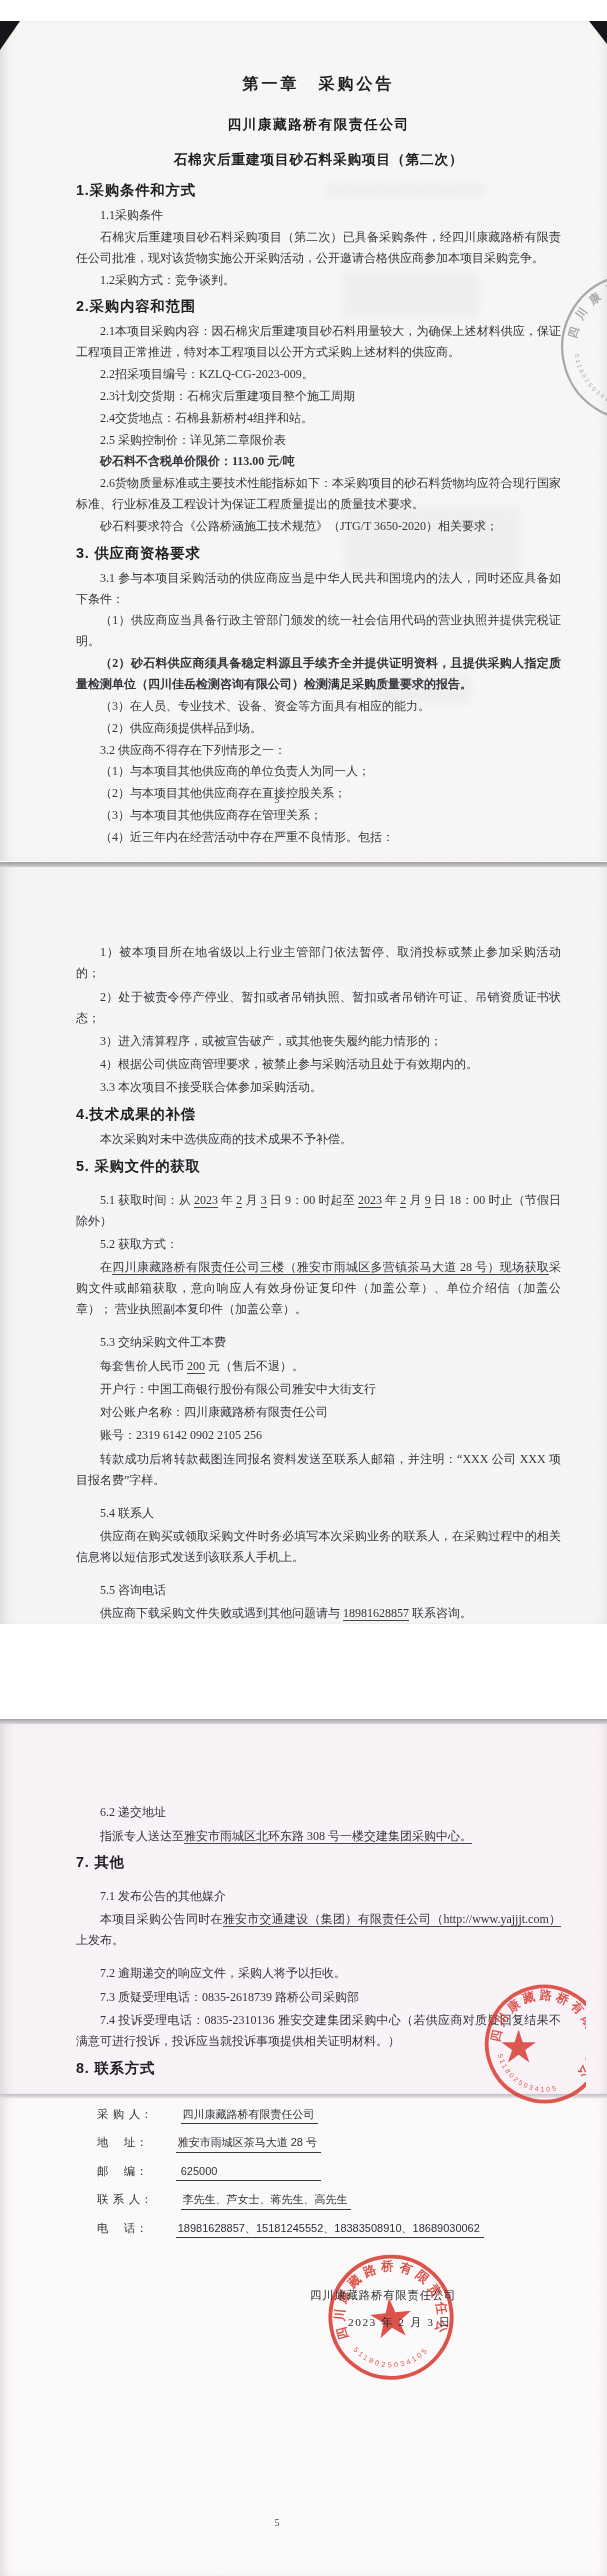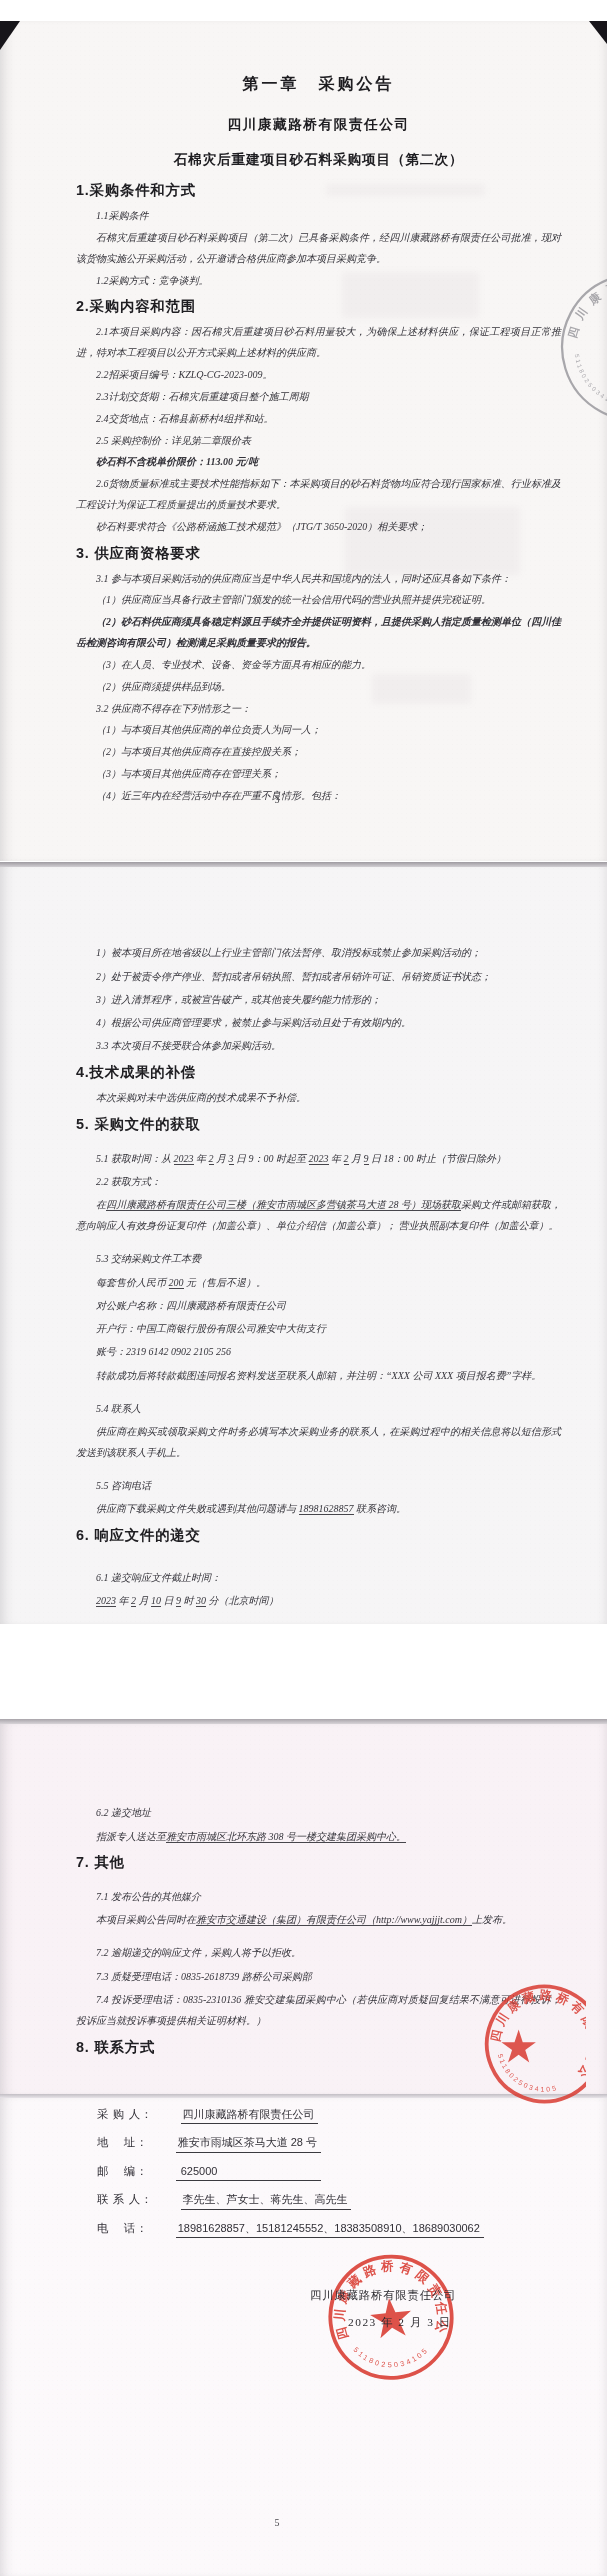--- a/index.html
+++ b/index.html
@@ -22,21 +22,21 @@
   #pgC .content{padding:76px 46px 0 76px;}
   #pgD .content{padding:7.6px 46px 0 97px;}
   .t1{font-family:"Liberation Sans","DejaVu Sans",sans-serif;font-weight:bold;font-size:16px;
       text-align:center;letter-spacing:3px;margin-bottom:21px;color:#1e1d21;}
   .t2{font-family:"Liberation Sans","DejaVu Sans",sans-serif;font-weight:bold;font-size:13.7px;
       text-align:center;letter-spacing:1.5px;margin-bottom:16.7px;color:#1e1d21;}
   .t3{font-family:"Liberation Sans","DejaVu Sans",sans-serif;font-weight:bold;font-size:13.7px;
       text-align:center;letter-spacing:0.8px;margin-bottom:10.6px;color:#1e1d21;}
   .h{font-family:"Liberation Sans","DejaVu Sans",sans-serif;font-weight:bold;font-size:14.4px;
      line-height:23px;margin:4.6px 0 3px;color:#1f1e22;letter-spacing:0.8px;}
-  .p{font-size:10px;line-height:21px;text-align:justify;text-indent:2em;margin:0.8px 0;color:#34333a;font-style:italic;}
+  .p{font-size:12px;line-height:21px;text-align:justify;text-indent:2em;margin:0.8px 0;color:#34333a;}
   .p3{margin:2.3px 0;}
   .b{font-weight:bold;}
   .u{border-bottom:0.8px solid #47464c;}
   .gap{margin-top:12px;}
   .gap2{margin-top:20px;}
   .pno{position:absolute;left:0;right:53px;text-align:center;font-size:10px;color:#4a494e;}
   .crow{display:flex;margin-bottom:10px;font-size:11.4px;line-height:16.7px;color:#312f36;gap:28px;}
   .clabel{white-space:pre;letter-spacing:0.8px;}
   .cval{font-family:"Liberation Sans","DejaVu Sans",sans-serif;font-size:11px;
         border-bottom:0.9px solid #3b3a3f;padding:0 3.8px 0.8px 1.5px;white-space:pre;}
@@ -96,26 +96,26 @@
     <div class="content">
       <div class="p p3">1）被本项目所在地省级以上行业主管部门依法暂停、取消投标或禁止参加采购活动的；</div>
       <div class="p p3">2）处于被责令停产停业、暂扣或者吊销执照、暂扣或者吊销许可证、吊销资质证书状态；</div>
       <div class="p p3">3）进入清算程序，或被宣告破产，或其他丧失履约能力情形的；</div>
       <div class="p p3">4）根据公司供应商管理要求，被禁止参与采购活动且处于有效期内的。</div>
       <div class="p p3">3.3 本次项目不接受联合体参加采购活动。</div>
       <div class="h">4.技术成果的补偿</div>
       <div class="p p3">本次采购对未中选供应商的技术成果不予补偿。</div>
       <div class="h">5. 采购文件的获取</div>
       <div class="p p3 gap"><span>5.1 获取时间：从 </span><span class="u">2023</span><span> 年 </span><span class="u">2</span><span> 月 </span><span class="u">3</span><span> 日 9：00 时起至 </span><span class="u">2023</span><span> 年 </span><span class="u">2</span><span> 月 </span><span class="u">9</span><span> 日 18：00 时止（节假日除外）</span></div>
-      <div class="p p3">2.2 获取方式：</div>
+      <div class="p p3">5.2 获取方式：</div>
       <div class="p p3"><span>在</span><span class="u">四川康藏路桥有限责任公司三楼（雅安市雨城区多营镇茶马大道 28 号）现场获取</span><span>采购文件或邮箱获取，意向响应人有效身份证复印件（加盖公章）、单位介绍信（加盖公章）； 营业执照副本复印件（加盖公章）。</span></div>
       <div class="p p3 gap">5.3 交纳采购文件工本费</div>
       <div class="p p3"><span>每套售价人民币 </span><span class="u">200</span><span> 元（售后不退）。</span></div>
+      <div class="p p3">开户行：中国工商银行股份有限公司雅安中大街支行</div>
       <div class="p p3">对公账户名称：四川康藏路桥有限责任公司</div>
-      <div class="p p3">开户行：中国工商银行股份有限公司雅安中大街支行</div>
       <div class="p p3">账号：2319 6142 0902 2105 256</div>
       <div class="p p3">转款成功后将转款截图连同报名资料发送至联系人邮箱，并注明：“XXX 公司 XXX 项目报名费”字样。</div>
       <div class="p p3 gap">5.4 联系人</div>
       <div class="p p3">供应商在购买或领取采购文件时务必填写本次采购业务的联系人，在采购过程中的相关信息将以短信形式发送到该联系人手机上。</div>
       <div class="p p3 gap">5.5 咨询电话</div>
       <div class="p p3"><span>供应商下载采购文件失败或遇到其他问题请与 </span><span class="u">18981628857</span><span> 联系咨询。</span></div>
       <div class="h">6. 响应文件的递交</div>
       <div class="p p3 gap2">6.1 递交响应文件截止时间：</div>
       <div class="p p3"><span class="u">2023</span><span> 年 </span><span class="u">2</span><span> 月 </span><span class="u">10</span><span> 日 </span><span class="u">9</span><span> 时 </span><span class="u">30</span><span> 分（北京时间）</span></div>
     </div>

